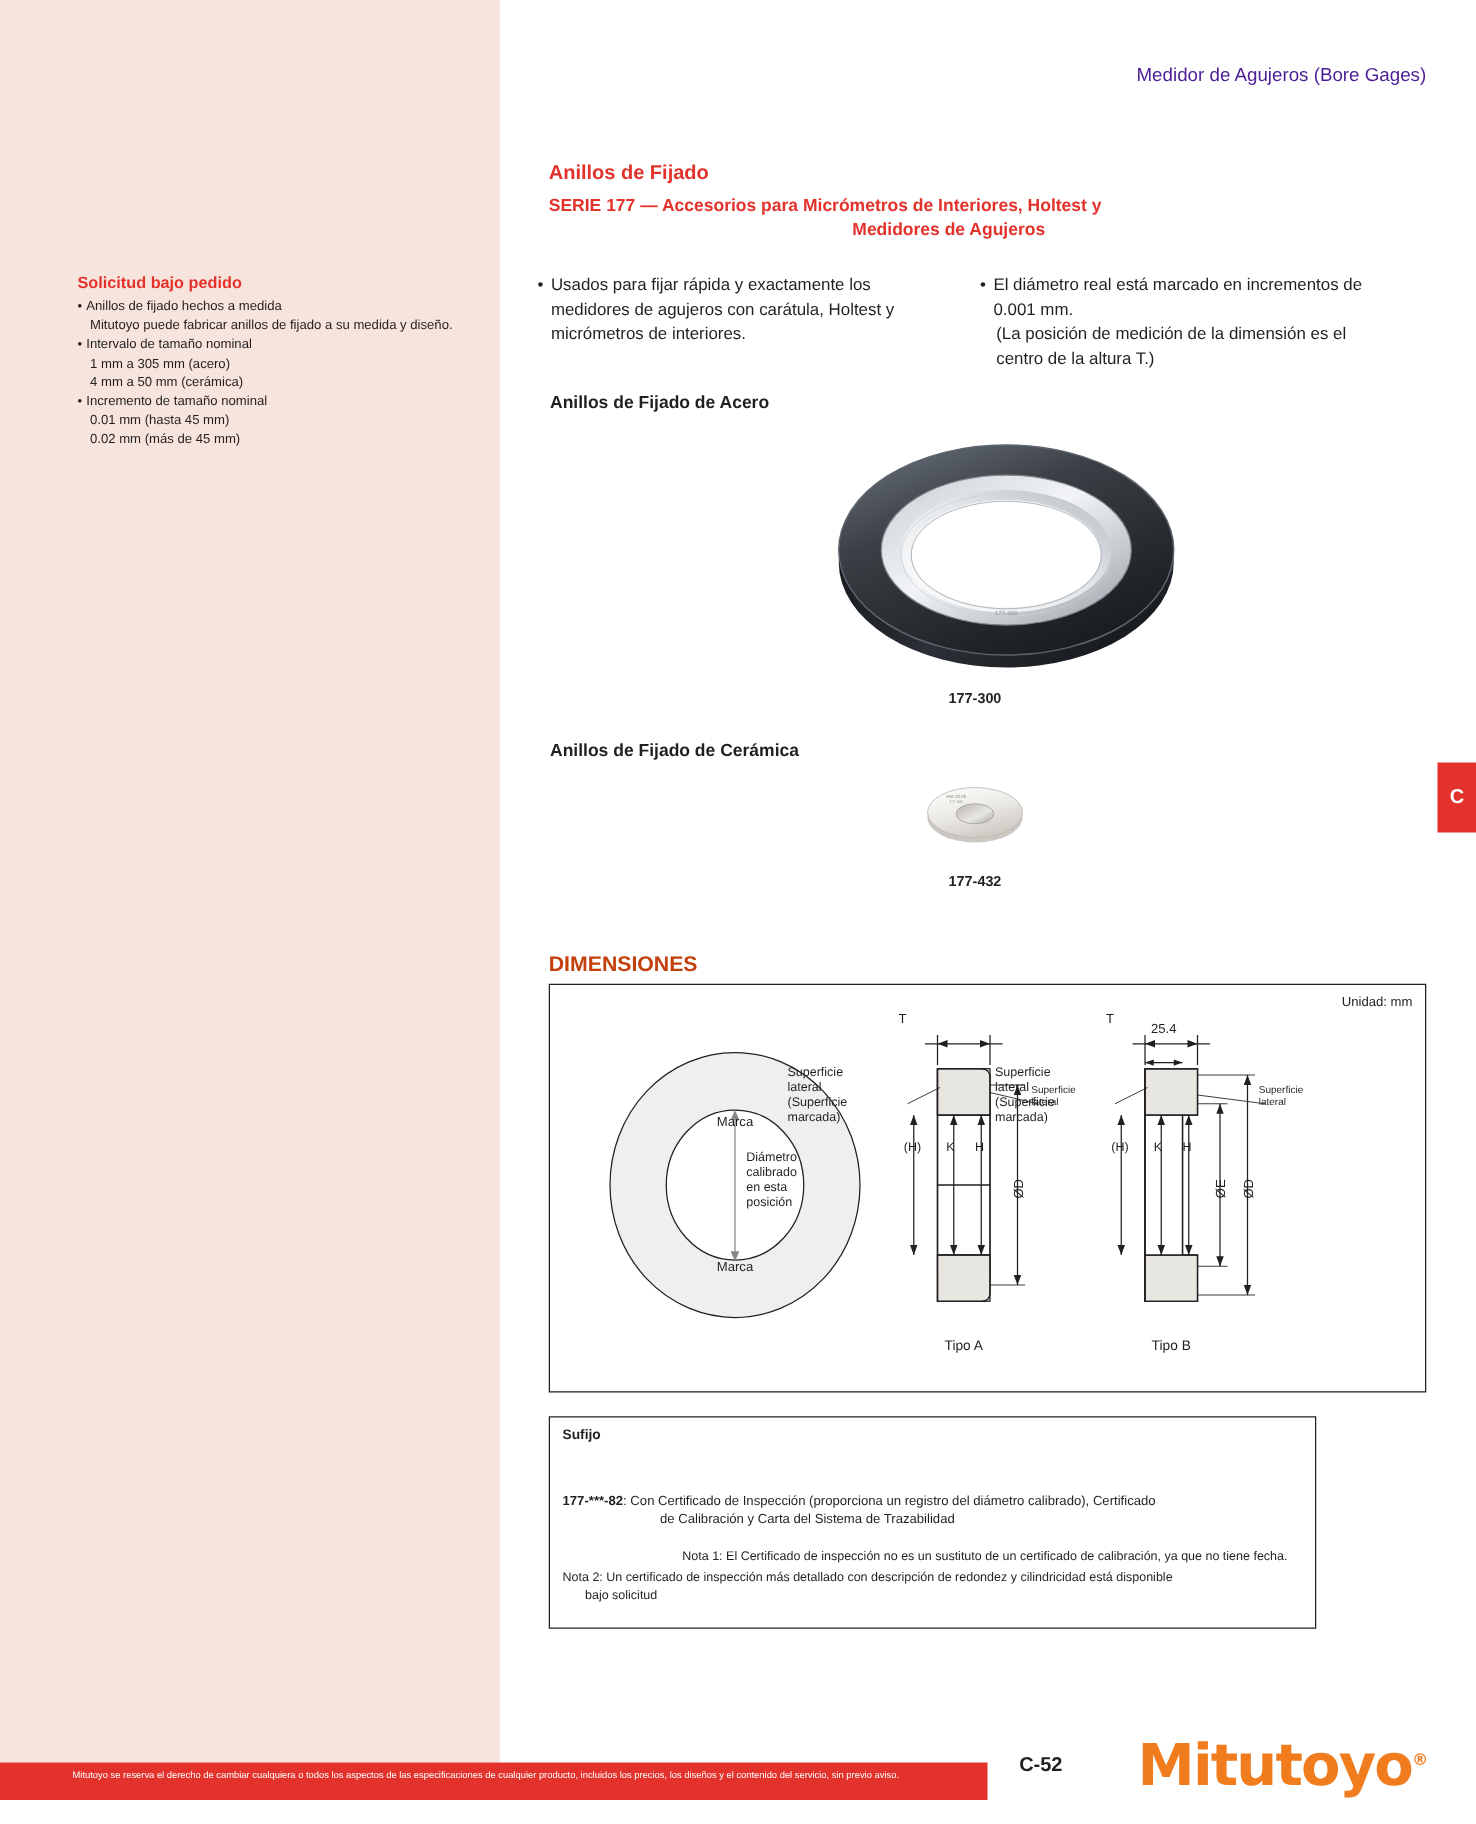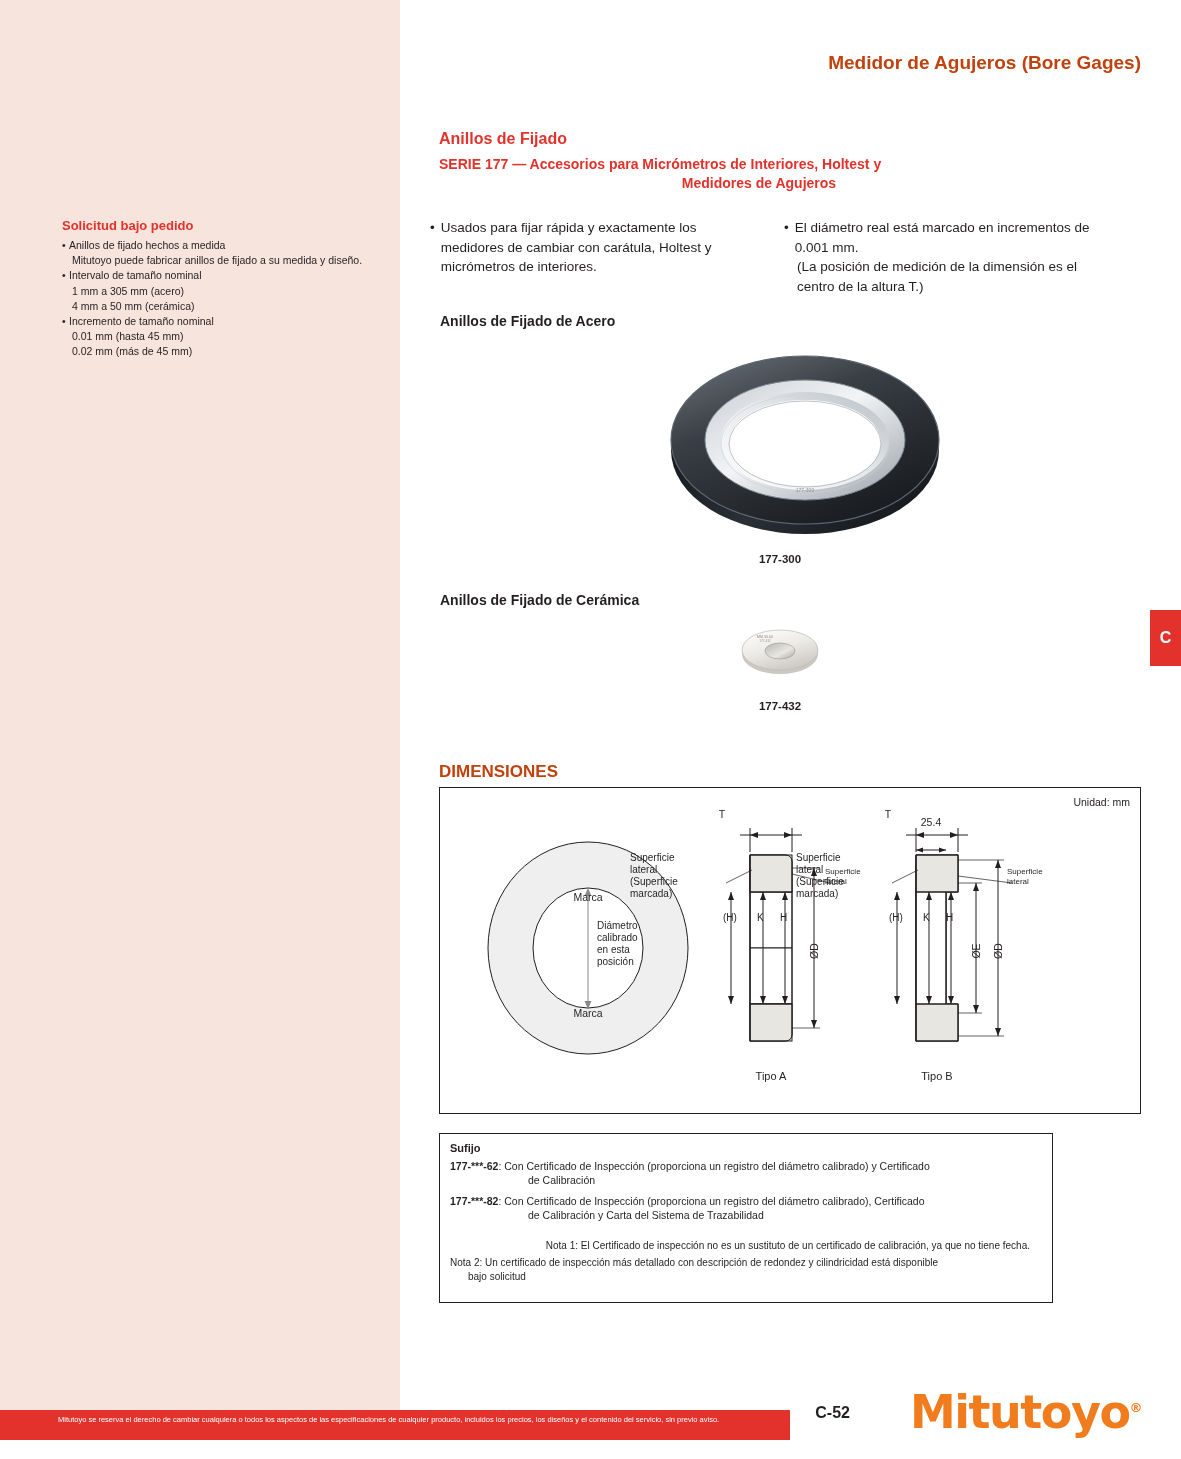--- a/index.html
+++ b/index.html
@@ -31,21 +31,21 @@
     text-align:right;font-size:16px;font-weight:bold;color:#231f20;
   }
   .logo{
     position:absolute;right:40px;top:1385px;
     font-size:46px;font-weight:bold;color:#f07c1e;
     letter-spacing:-1.5px;font-family:"DejaVu Sans", sans-serif;
   }
   .logo .tm{font-size:13px;vertical-align:super;}
   .header-title{
     position:absolute;right:40px;top:52px;
-    font-size:19px;font-weight:bold;color:#c2410c;
+    font-size:15px;font-weight:normal;color:#4c1d95;
   }
   .tab-c{
     position:absolute;left:1150px;top:610px;width:31px;height:56px;
     background:#e2322b;color:#ffffff;font-size:16px;font-weight:bold;
     display:flex;align-items:center;justify-content:center;
   }
   
   .side-head{
     position:absolute;left:62px;top:218px;width:330px;
     font-size:13px;font-weight:bold;color:#e2322b;
@@ -141,21 +141,21 @@
 <div class="title-red">Anillos de Fijado</div>
 <div class="subtitle-red">
   <span class="l1">SERIE 177 — Accesorios para Micrómetros de Interiores, Holtest y</span>
   <span>Medidores de Agujeros</span>
 </div>
 
 <div class="bullets">
   <div class="bcol">
     <div class="bl">
         <span class="dot">•</span>
-        <span>Usados para fijar rápida y exactamente los medidores de cambiar con carátula, Holtest y micrómetros de interiores.</span>
+        <span>Usados para fijar rápida y exactamente los medidores de agujeros con carátula, Holtest y micrómetros de interiores.</span>
       </div>
   </div>
   <div class="bcol">
     <div class="bl">
         <span class="dot">•</span>
         <span>El diámetro real está marcado en incrementos de 0.001 mm.</span>
       </div>
     <div class="bl" style="padding-left:13px;">
         <span>(La posición de medición de la dimensión es el centro de la altura T.)</span>
       </div>
@@ -367,24 +367,20 @@
     <text x="483" y="133" font-size="10">K</text>
     <text x="506" y="133" font-size="10">H</text>
     <text x="540" y="163" font-size="10.5" transform="rotate(-90 540 163)" text-anchor="middle">ØE</text>
     <text x="562" y="163" font-size="10.5" transform="rotate(-90 562 163)" text-anchor="middle">ØD</text>
     <text x="497" y="292" font-size="11" text-anchor="middle">Tipo B</text>
   </svg>
 </div>
 
 <div class="suf-box">
   <div class="suf-title">Sufijo</div>
-  <div class="suf-line" style="top:26px;">
-    <b>177-***-62</b><span>: Con Certificado de Inspección (proporciona un registro del diámetro calibrado) y Certificado</span>
-    <span class="suf-ind">de Calibración</span>
-  </div>
   <div class="suf-line" style="top:61px;">
     <b>177-***-82</b><span>: Con Certificado de Inspección (proporciona un registro del diámetro calibrado), Certificado</span>
     <span class="suf-ind">de Calibración y Carta del Sistema de Trazabilidad</span>
   </div>
   <div class="note" style="top:105px;text-align:right;">Nota 1: El Certificado de inspección no es un sustituto de un certificado de calibración, ya que no tiene fecha.</div>
   <div class="note" style="top:122px;">
     <span>Nota 2: Un certificado de inspección más detallado con descripción de redondez y cilindricidad está disponible</span>
     <span class="ind2">bajo solicitud</span>
   </div>
 </div>

